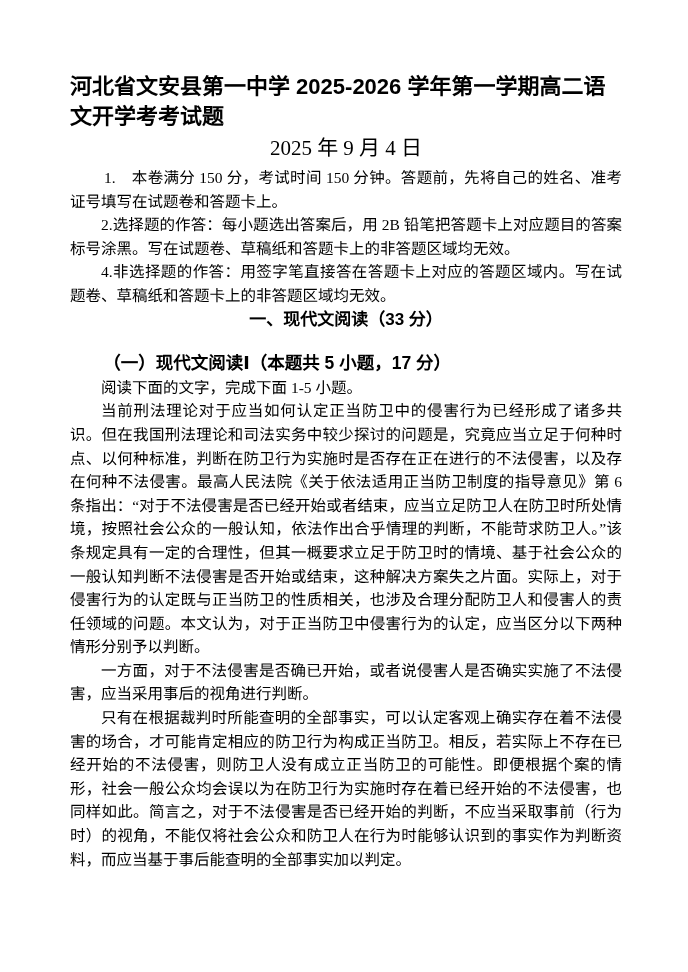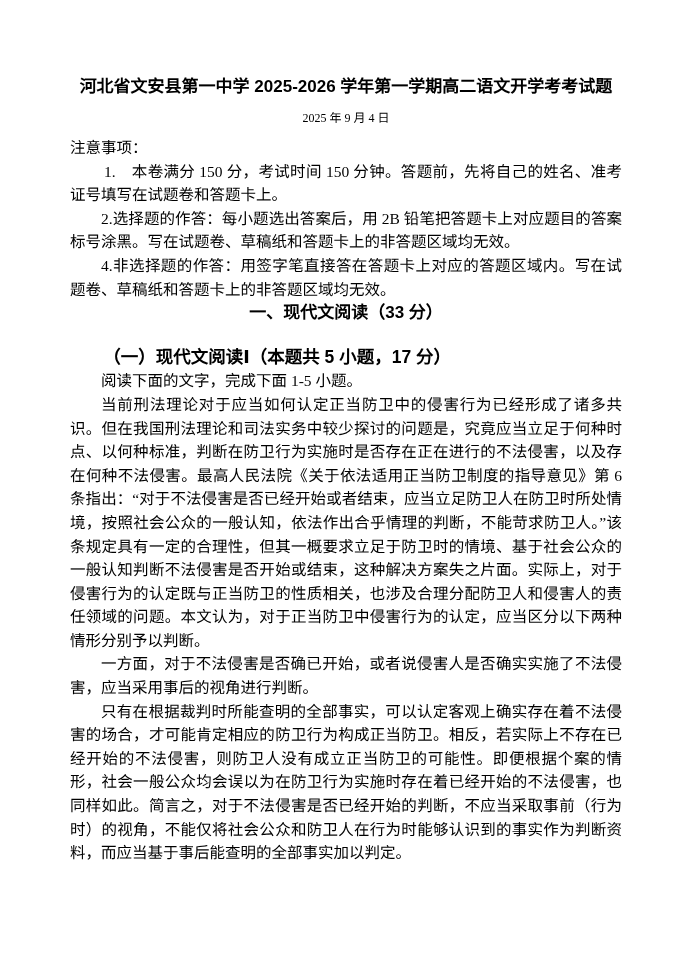--- a/index.html
+++ b/index.html
@@ -18,27 +18,27 @@
     height: 972px;
     padding: 72px 66px 0 70px;
     background: #ffffff;
     color: #000000;
     font-family: "Liberation Serif", "DejaVu Serif", serif;
     font-size: 15.5px;
   }
   .doc-title {
     font-family: "Liberation Sans", "DejaVu Sans", sans-serif;
     font-weight: 700;
-    font-size: 17px;
+    font-size: 22px;
     line-height: 30px;
-    text-align: center;
+    text-align: left;
     margin: 0;
   }
   .doc-date {
-    font-size: 12px;
+    font-size: 21px;
     line-height: 24px;
     text-align: center;
     margin: 4px 0 6px 0;
   }
   p {
     margin: 0;
     line-height: 23.6px;
     text-align: justify;
   }
   .single {
@@ -69,21 +69,20 @@
 </style>
 </head>
 <body>
 
 <div class="page">
 
   <h1 class="doc-title">河北省文安县第一中学 2025-2026 学年第一学期高二语文开学考考试题</h1>
 
   <div class="doc-date">2025 年 9 月 4 日</div>
 
-  <p class="single">注意事项：</p>
 
   <p class="indent-lg">1.　本卷满分 150 分，考试时间 150 分钟。答题前，先将自己的姓名、准考证号填写在试题卷和答题卡上。</p>
 
   <p class="indent">2.选择题的作答：每小题选出答案后，用 2B 铅笔把答题卡上对应题目的答案标号涂黑。写在试题卷、草稿纸和答题卡上的非答题区域均无效。</p>
 
   <p class="indent">4.非选择题的作答：用签字笔直接答在答题卡上对应的答题区域内。写在试题卷、草稿纸和答题卡上的非答题区域均无效。</p>
 
   <p class="sec-heading">一、现代文阅读（33 分）</p>
 
   <p class="sub-heading">（一）现代文阅读Ⅰ（本题共 5 小题，17 分）</p>

